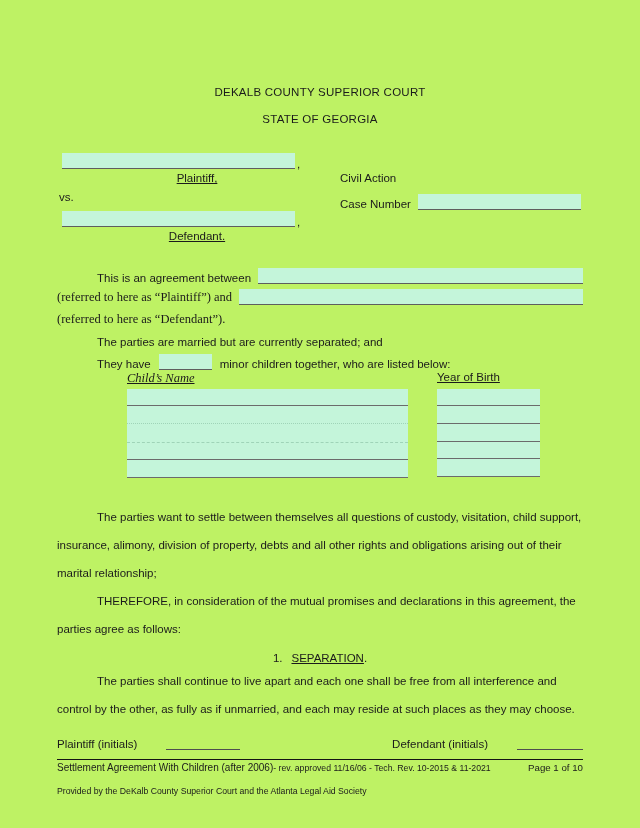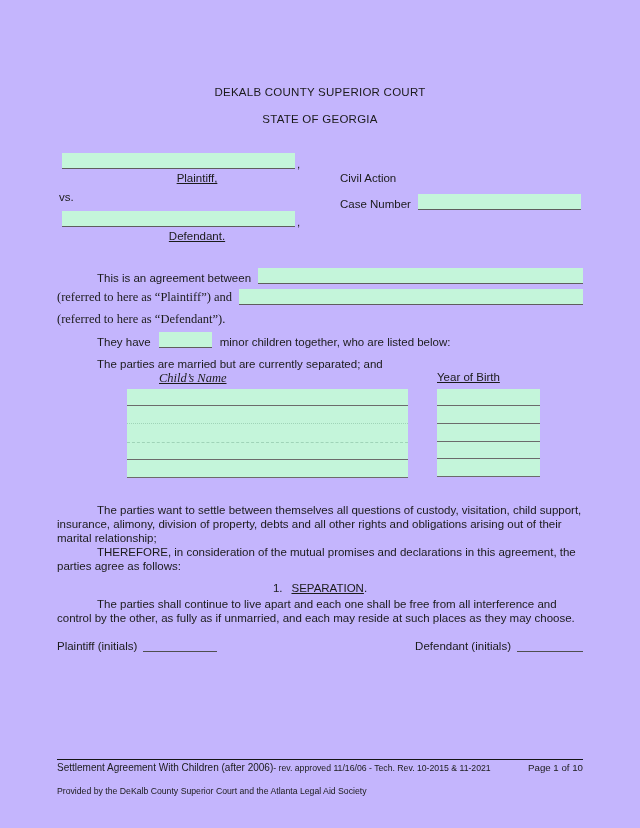--- a/index.html
+++ b/index.html
@@ -1,18 +1,18 @@
 <!DOCTYPE html>
 <html style="--green: #c4f5da;"><head>
 <meta charset="utf-8">
 <style>
   html,body { margin:0; padding:0; background:#e8e8e8; }
   .page {
     position:relative; width:640px; height:828px; margin:0 auto;
-    background:#c4b5fd; overflow:hidden;
+    background:#bef264; overflow:hidden;
     color:#1b1b1b; font-family:"Liberation Sans", sans-serif; font-size:11.5px;
   }
   .content { position:absolute; left:57px; top:0; width:526px; }
 
   
   .hdr { text-align:center; letter-spacing:.25px; }
   .hdr-court { margin-top:86px; }
   .hdr-state { margin-top:15px; }
 
   
@@ -46,40 +46,40 @@
   .agline { display:flex; align-items:flex-end; height:21.5px; }
   .agline .txt { white-space:pre; }
   .ind { padding-left:40px; }
   .serif { font-family:"Liberation Serif", serif; font-size:12.5px; }
   .grow-field { flex:1; height:15px; background:var(--green); border-bottom:1.5px solid #5e5e5e; margin-left:7px; }
   .small-field { width:53px; height:15px; background:var(--green); border-bottom:1.5px solid #5e5e5e; margin:0 8px; }
 
   
   .children { position:relative; height:109px; margin-top:1px; }
   .col-h { position:absolute; top:0; text-decoration:underline; }
-  .col-name-h { left:70px; font-family:"Liberation Serif", serif; font-style:italic; font-size:12.5px;margin-left:32px; }
+  .col-name-h { left:70px; font-family:"Liberation Serif", serif; font-style:italic; font-size:12.5px; }
   .col-year-h { left:380px; }
   .rows { position:absolute; top:18px; }
   .rows.name-col { left:70px; width:281px; }
   .rows.year-col { left:380px; width:103px; }
   .cell { height:16.7px; background:var(--green); border-bottom:1.5px solid #6b6b6b; }
   .name-col .cell:nth-child(2) { border-bottom:1px dotted #9fd4b8; height:17.2px; }
   .name-col .cell:nth-child(3) { border-bottom:1px dashed #9fd4b8; height:17.2px; }
 
   
-  .para { margin:0; line-height:14px; white-space:pre-line; text-indent:40px; }
+  .para { margin:0; line-height:28px; white-space:pre-line; text-indent:40px; }
   .para1 { margin-top:23px; }
   .sec-h { margin-top:9px; text-align:center; }
   .sec-num { margin-right:9px; }
   .sec-title { text-decoration:underline; }
   .para3 { margin-top:3px; }
 
   
   .initials { display:flex; justify-content:space-between; margin-top:13px; }
-  .init-side { display:flex; align-items:flex-end; }
+  .init-side { display:flex; align-items:flex-end;gap:23px; }
   .blank { display:inline-block; width:74px; height:13px; border-bottom:1.3px solid #4f4f4f; margin-left:6px; }
   .blank.def { width:66px; }
 
   
   .footer { position:absolute; left:57px; top:759px; width:526px; border-top:1.9px solid #141414; padding-top:2px; }
   .f-line1 { display:flex; align-items:baseline; white-space:nowrap; }
   .f-title { font-size:10px; }
   .f-rev { font-size:8.7px; }
   .f-page { margin-left:auto; font-size:9.7px; }
   .f-line2 { font-size:8.7px; margin-top:13px; }
@@ -115,26 +115,26 @@
         <span class="grow-field"></span>
       </div>
       <div class="agline">
         <span class="txt serif">(referred to here as “Plaintiff”) and</span>
         <span class="grow-field"></span>
       </div>
       <div class="agline">
         <span class="txt serif">(referred to here as “Defendant”).</span>
       </div>
       <div class="agline">
+        <span class="txt ind">The parties are married but are currently separated; and</span>
+      </div>
+      <div class="agline">
         <span class="txt ind">They have</span>
         <span class="small-field"></span>
         <span class="txt">minor children together, who are listed below:</span>
-      </div>
-      <div class="agline">
-        <span class="txt ind">The parties are married but are currently separated; and</span>
       </div>
     </div>
 
     <div class="children">
       <div class="col-h col-name-h">Child’s Name</div>
       <div class="col-h col-year-h">Year of Birth</div>
       <div class="rows name-col">
         <div class="cell"></div>
         <div class="cell"></div>
         <div class="cell"></div>

